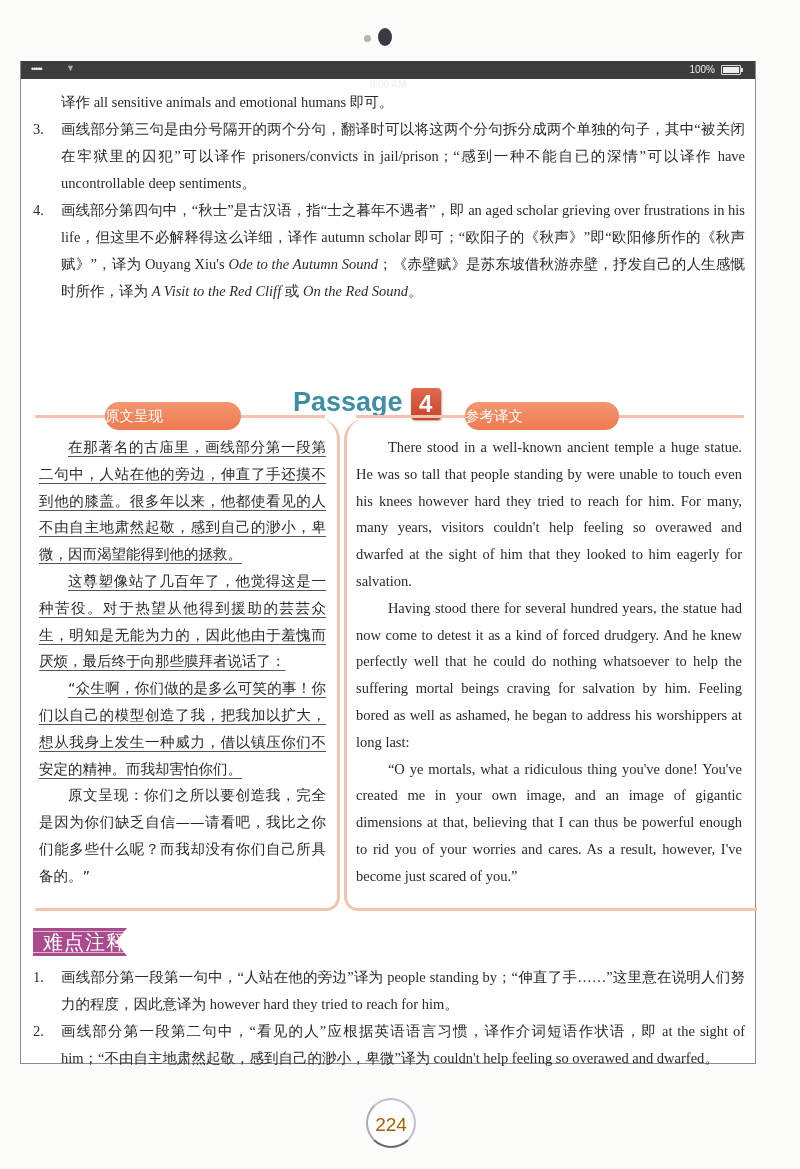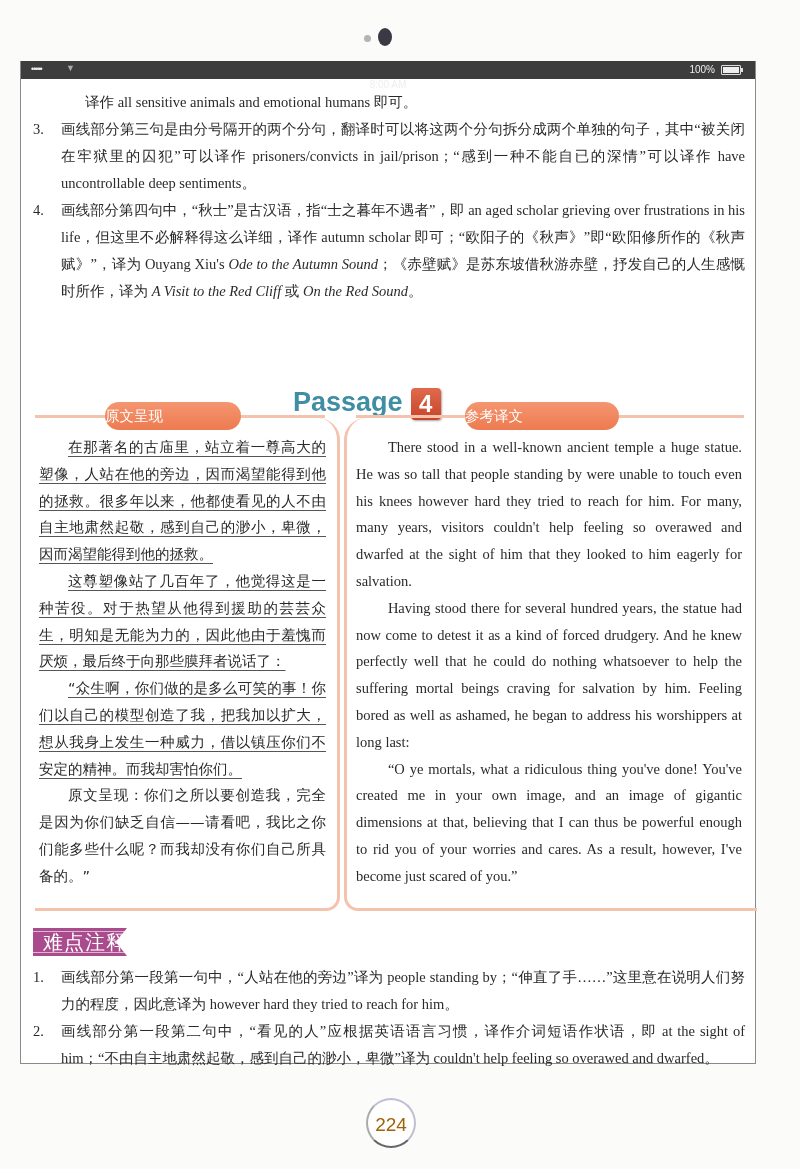--- a/index.html
+++ b/index.html
@@ -67,21 +67,21 @@
     <span class="sb-wifi">▼</span>
     <span class="sb-time">8:00 AM</span>
     <span class="sb-batt-pct">100%</span>
     <span class="sb-batt">
         <span class="sb-batt-fill"></span>
       </span>
   </div>
 
   <div class="content">
 
-    <div class="note cont" style="top:10px;margin-left:24px;">
+    <div class="note cont" style="top:10px;">
       <span>译作 all sensitive animals and emotional humans 即可。</span>
     </div>
     <div class="note" style="top:37px;">
       <span class="num">3.</span>
       <div class="txt">画线部分第三句是由分号隔开的两个分句，翻译时可以将这两个分句拆分成两个单独的句子，其中“被关闭在牢狱里的囚犯”可以译作 prisoners/convicts in jail/prison；“感到一种不能自已的深情”可以译作 have uncontrollable deep sentiments。</div>
     </div>
     <div class="note" style="top:118px;">
       <span class="num">4.</span>
       <div class="txt"><span>画线部分第四句中，“秋士”是古汉语，指“士之暮年不遇者”，即 an aged scholar grieving over frustrations in his life，但这里不必解释得这么详细，译作 autumn scholar 即可；“欧阳子的《秋声》”即“欧阳修所作的《秋声赋》”，译为 Ouyang Xiu's </span><em>Ode to the Autumn Sound</em><span>；《赤壁赋》是苏东坡借秋游赤壁，抒发自己的人生感慨时所作，译为 </span><em>A Visit to the Red Cliff</em><span> 或 </span><em>On the Red Sound</em><span>。</span></div>
     </div>
@@ -92,21 +92,21 @@
 
     <div class="hline" style="left:14px; top:336px; width:290px;"></div>
     <div class="hline" style="left:335px; top:336px; width:388px;"></div>
     <div class="pill" style="left:84px; top:323px; width:136px;">原文呈现</div>
     <div class="pill" style="left:444px; top:323px; width:154px;">参考译文</div>
 
     <div class="panel-left"></div>
     <div class="panel-right"></div>
 
     <div class="cn-col">
-      <p><span class="u">在那著名的古庙里，站立着一尊高大的塑像，人站在他的旁边，因而渴望能得到他的拯救。很多年以来，他都使看见的人不由自主地肃然起敬，感到自己的渺小，卑微，因而渴望能得到他的拯救。</span></p>
+      <p><span class="u">在那著名的古庙里，画线部分第一段第二句中，人站在他的旁边，伸直了手还摸不到他的膝盖。很多年以来，他都使看见的人不由自主地肃然起敬，感到自己的渺小，卑微，因而渴望能得到他的拯救。</span></p>
       <p><span class="u">这尊塑像站了几百年了，他觉得这是一种苦役。对于热望从他得到援助的芸芸众生，明知是无能为力的，因此他由于羞愧而厌烦，最后终于向那些膜拜者说话了：</span></p>
       <p><span class="u">“众生啊，你们做的是多么可笑的事！你们以自己的模型创造了我，把我加以扩大，想从我身上发生一种威力，借以镇压你们不安定的精神。而我却害怕你们。</span></p>
       <p><span>原文呈现：你们之所以要创造我，完全是因为你们缺乏自信——请看吧，我比之你们能多些什么呢？而我却没有你们自己所具备的。”</span></p>
     </div>
 
     <div class="en-col">
       <p>There stood in a well-known ancient temple a huge statue. He was so tall that people standing by were unable to touch even his knees however hard they tried to reach for him. For many, many years, visitors couldn't help feeling so overawed and dwarfed at the sight of him that they looked to him eagerly for salvation.</p>
       <p>Having stood there for several hundred years, the statue had now come to detest it as a kind of forced drudgery. And he knew perfectly well that he could do nothing whatsoever to help the suffering mortal beings craving for salvation by him. Feeling bored as well as ashamed, he began to address his worshippers at long last:</p>
       <p>“O ye mortals, what a ridiculous thing you've done! You've created me in your own image, and an image of gigantic dimensions at that, believing that I can thus be powerful enough to rid you of your worries and cares. As a result, however, I've become just scared of you.”</p>
     </div>

